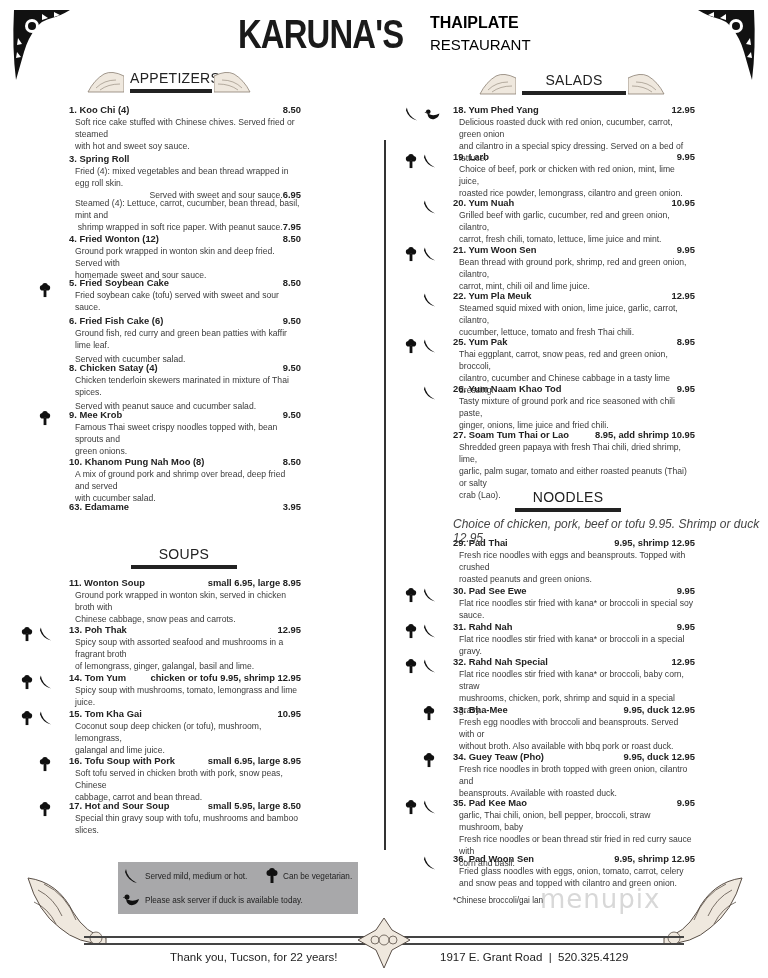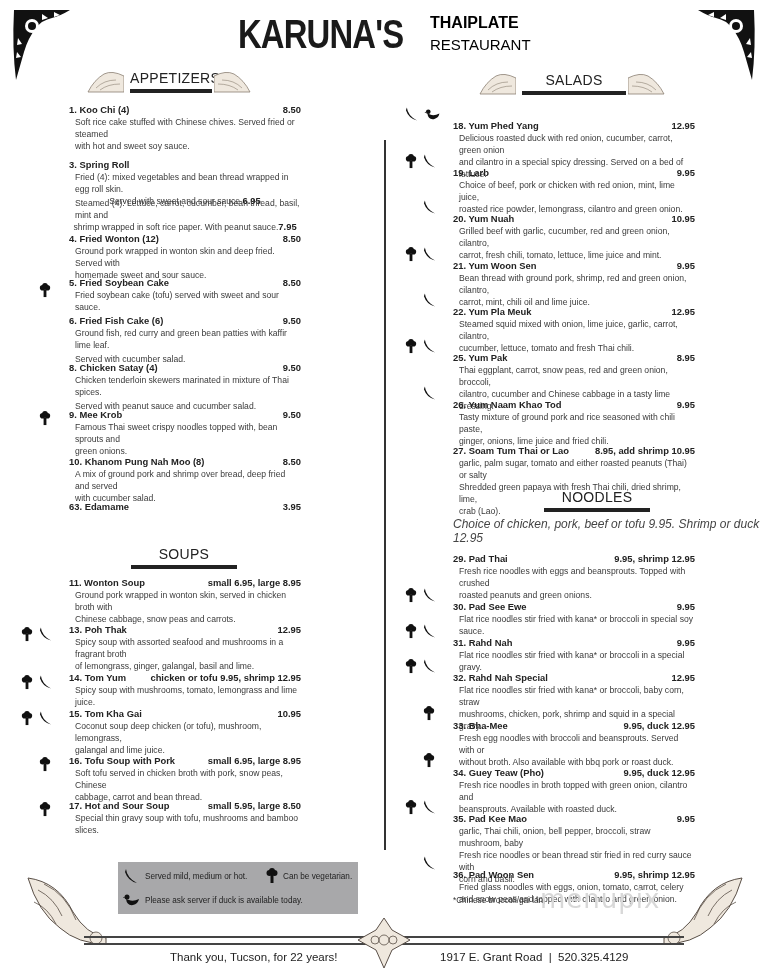--- a/index.html
+++ b/index.html
@@ -20,21 +20,21 @@
   .section-head .bar { display: block; height: 4px; background: #222; margin-top: 3px; }
   .ornament { position: absolute; width: 38px; height: 24px; }
 
   .col { position: absolute; }
   .col.left { left: 69px; width: 232px; }
   .col.right { left: 453px; width: 242px; }
 
   .item { position: absolute; left: 0; width: 100%; }
   .item .row { display: flex; justify-content: space-between; font-weight: bold; font-size: 9.4px; color: #222; line-height: 12px; }
   .item .desc { font-size: 8.6px; line-height: 12px; color: #3a3a3a; margin-left: 6px; }
-  .item .desc2 { font-size: 8.6px; line-height: 12px; color: #3a3a3a; display:flex; justify-content: center;}
+  .item .desc2 { font-size: 8.6px; line-height: 12px; color: #3a3a3a; display:flex; justify-content: flex-end;}
   .item .desc2 span.p { font-weight: bold; font-size: 9.4px; color:#222; }
 
   .icons { position: absolute; display: flex; gap: 6px; align-items: center; }
   .icons svg { display: block; }
 
   .divider { position: absolute; left: 384px; top: 140px; width: 2px; height: 710px; background: #333; }
 
   .legend { position: absolute; left: 118px; top: 862px; width: 240px; height: 52px; background: #a8a8aa; }
   .legend .txt { position: absolute; font-size: 8.2px; color: #222; }
 
@@ -79,21 +79,21 @@
     <path d="M38 22 L2 22 Q8 10 18 4 Q26 0 38 6 Z" fill="#efe8de" stroke="#8a7f72" stroke-width="0.8"></path>
     <path d="M10 18 Q18 10 30 10 M14 20 Q22 14 34 14" stroke="#8a7f72" fill="none" stroke-width="0.6"></path>
   </svg>
 <div class="section-head" style="left:522px;top:72px;width:104px"><span>SALADS</span><span class="bar"></span></div>
 <svg class="ornament" style="left:628px;top:72px;transform:scaleX(-1)" viewBox="0 0 38 24">
     <path d="M38 22 L2 22 Q8 10 18 4 Q26 0 38 6 Z" fill="#efe8de" stroke="#8a7f72" stroke-width="0.8"></path>
     <path d="M10 18 Q18 10 30 10 M14 20 Q22 14 34 14" stroke="#8a7f72" fill="none" stroke-width="0.6"></path>
   </svg>
 
 <div class="section-head" style="left:131px;top:546px;width:106px;font-size:14px"><span>SOUPS</span><span class="bar"></span></div>
-<div class="section-head" style="left:544px;top:489px;width:106px;font-size:14px"><span>NOODLES</span><span class="bar"></span></div>
+<div class="section-head" style="left:515px;top:489px;width:106px;font-size:14px"><span>NOODLES</span><span class="bar"></span></div>
 
 <div class="divider"></div>
 
 <div id="icon-layer">
     <div class="icons" style="left: 39px; top: 283px;">
       <svg width="12" height="15" viewBox="0 0 12 16">
         <circle cx="3.5" cy="5" r="3" fill="#111"></circle>
         <circle cx="8.5" cy="5" r="3" fill="#111"></circle>
         <circle cx="6" cy="3" r="3" fill="#111"></circle>
         <rect x="4.5" y="7" width="3" height="8" fill="#111"></rect>
@@ -283,21 +283,21 @@
 
 <div class="col left" style="top:0;height:978px">
   <div class="item" style="top:104px">
     <div class="row">
         <span>1. Koo Chi (4)</span>
         <span>8.50</span>
       </div>
     <div class="desc">Soft rice cake stuffed with Chinese chives. Served fried or steamed</div>
     <div class="desc">with hot and sweet soy sauce.</div>
   </div>
-  <div class="item" style="top:159px">
+  <div class="item" style="top:153px">
     <div class="row">
         <span>3. Spring  Roll</span>
         <span></span>
       </div>
     <div class="desc">Fried (4): mixed vegetables and bean thread wrapped in egg roll skin.</div>
     <div class="desc2">
         <span>Served with sweet and sour sauce.</span>
         <span class="p">6.95</span>
       </div>
   </div>
@@ -403,21 +403,21 @@
   </div>
   <div class="item" style="top:800px">
     <div class="row">
         <span>17. Hot and Sour Soup</span>
         <span>small 5.95, large 8.50</span>
       </div>
     <div class="desc">Special thin gravy soup with tofu, mushrooms and bamboo slices.</div>
   </div>
 </div>
 
-<div class="col right" style="top:16px;height:934px">
+<div class="col right" style="top:0;height:934px">
   <div class="item" style="top:104px">
     <div class="row">
         <span>18. Yum Phed Yang</span>
         <span>12.95</span>
       </div>
     <div class="desc">Delicious roasted duck with red onion, cucumber, carrot, green onion</div>
     <div class="desc">and cilantro in a special spicy dressing. Served on a bed of lettuce.</div>
   </div>
   <div class="item" style="top:151px">
     <div class="row">
@@ -465,22 +465,22 @@
         <span>9.95</span>
       </div>
     <div class="desc">Tasty mixture of ground pork and rice seasoned with chili paste,</div>
     <div class="desc">ginger, onions, lime juice and fried chili.</div>
   </div>
   <div class="item" style="top:429px">
     <div class="row">
         <span>27. Soam Tum Thai or Lao</span>
         <span>8.95, add shrimp 10.95</span>
       </div>
+    <div class="desc">Shredded green papaya with fresh Thai chili, dried shrimp, lime,</div>
     <div class="desc">garlic, palm sugar, tomato and either roasted peanuts (Thai) or salty</div>
-    <div class="desc">Shredded green papaya with fresh Thai chili, dried shrimp, lime,</div>
     <div class="desc">crab (Lao).</div>
   </div>
 
   <div class="item" style="top:537px">
     <div class="row">
         <span>29. Pad Thai</span>
         <span>9.95, shrimp 12.95</span>
       </div>
     <div class="desc">Fresh rice noodles with eggs and beansprouts. Topped with crushed</div>
     <div class="desc">roasted peanuts and green onions.</div>

